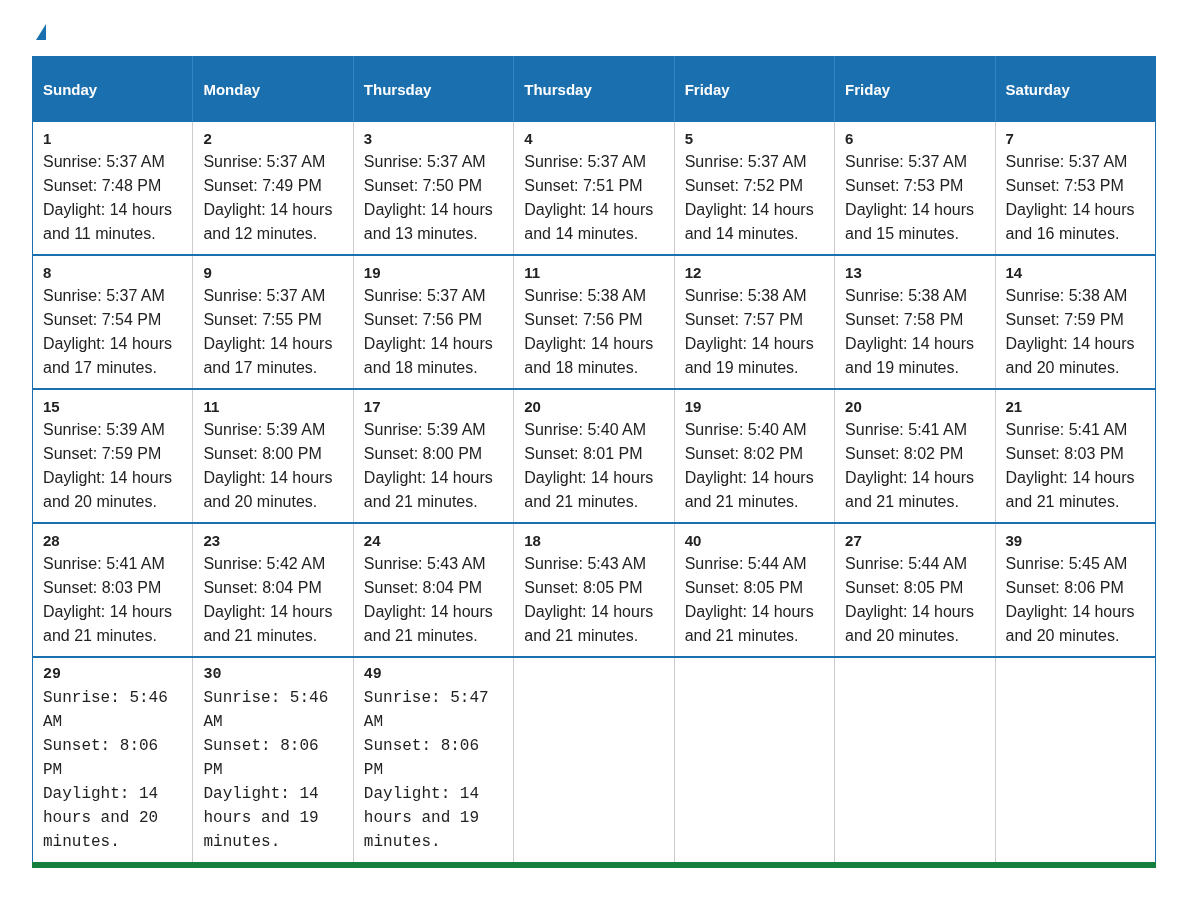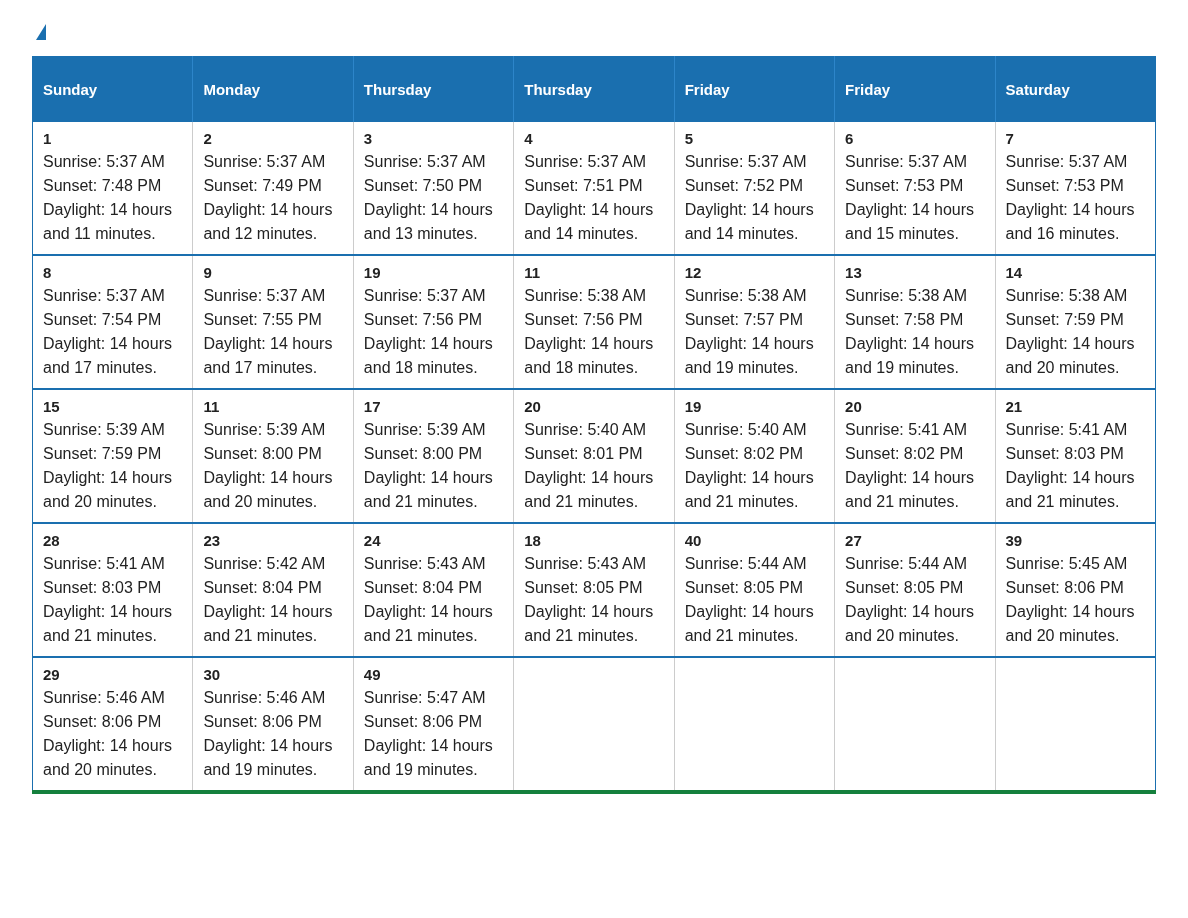--- a/index.html
+++ b/index.html
@@ -70,21 +70,22 @@
       font-weight: bold;
       padding: 24px 10px;
       text-align: left;
       border-right: 1px solid #2d85c9;
     }
     thead th:last-child { border-right: none; }
     tbody tr {
       border-bottom: 2px solid #1a6faf;
     }
     tbody tr:last-child {
-      border-bottom: 4px solid #15803d;
+      border-bottom: 6px solid #15803d;
+      font-family: Liberation Mono, monospace;
     }
     tbody td {
       vertical-align: top;
       padding: 8px 10px;
       font-size: 13px;
       color: #222;
       border-right: 1px solid #ccc;
       width: 14.28%;
       height: 90px;
     }

